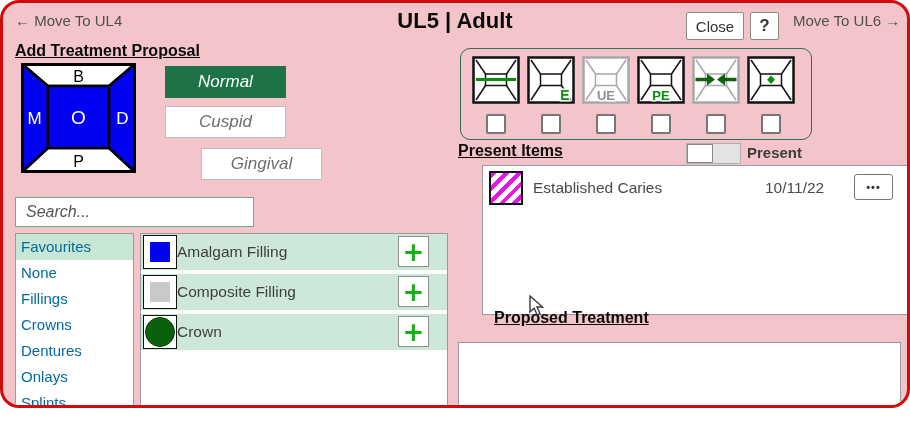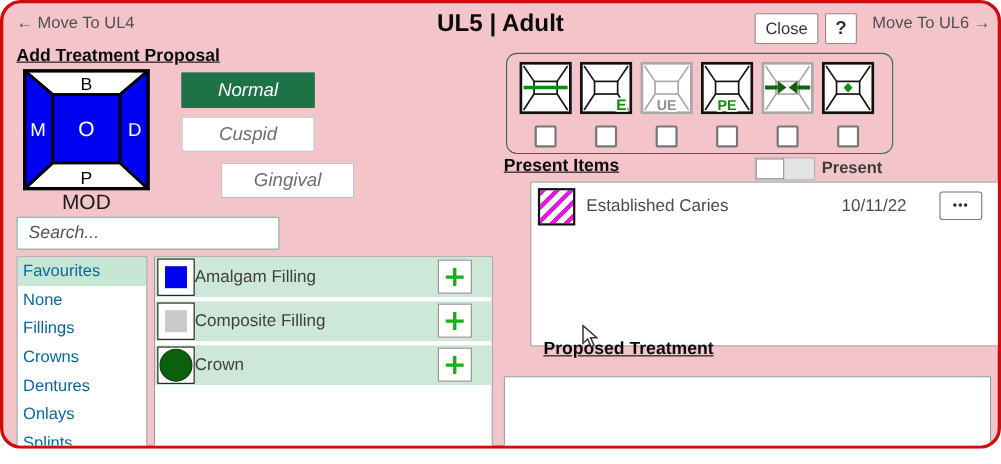--- a/index.html
+++ b/index.html
@@ -77,21 +77,20 @@
     <polygon points="0,0 27,23 27,85 0,110" fill="#0202f2" stroke="#000" stroke-width="2.5"></polygon>
     <polygon points="115,0 115,110 88,85 88,23" fill="#0202f2" stroke="#000" stroke-width="2.5"></polygon>
     <rect x="27" y="23" width="61" height="62" fill="#0202f2" stroke="#000" stroke-width="2.5"></rect>
     <rect x="1.5" y="1.5" width="112" height="107" fill="none" stroke="#000" stroke-width="3"></rect>
     <text x="57.5" y="19" font-size="16" text-anchor="middle" fill="#000">B</text>
     <text x="13.5" y="61" font-size="17" text-anchor="middle" fill="#fff">M</text>
     <text x="57.5" y="61" font-size="19" text-anchor="middle" fill="#fff">O</text>
     <text x="101.5" y="61" font-size="17" text-anchor="middle" fill="#fff">D</text>
     <text x="57.5" y="104" font-size="16" text-anchor="middle" fill="#000">P</text>
   </svg>
-  <div class="abs caption" style="left:18px;top:171px;width:115px;">MOD</div>
 
   <div class="abs mode-btn active" style="left:162px;top:63px;">Normal</div>
   <div class="abs mode-btn" style="left:162px;top:103px;">Cuspid</div>
   <div class="abs mode-btn" style="left:162px;top:145px;margin-left:36px;">Gingival</div>
 
   <input class="abs search" style="left: 12px; top: 194px;" type="text" value="" placeholder="Search...">
 
   <div class="abs cat-list" style="left:12px;top:230px;">
     <div class="cat-item selected">Favourites</div>
     <div class="cat-item">None</div>

